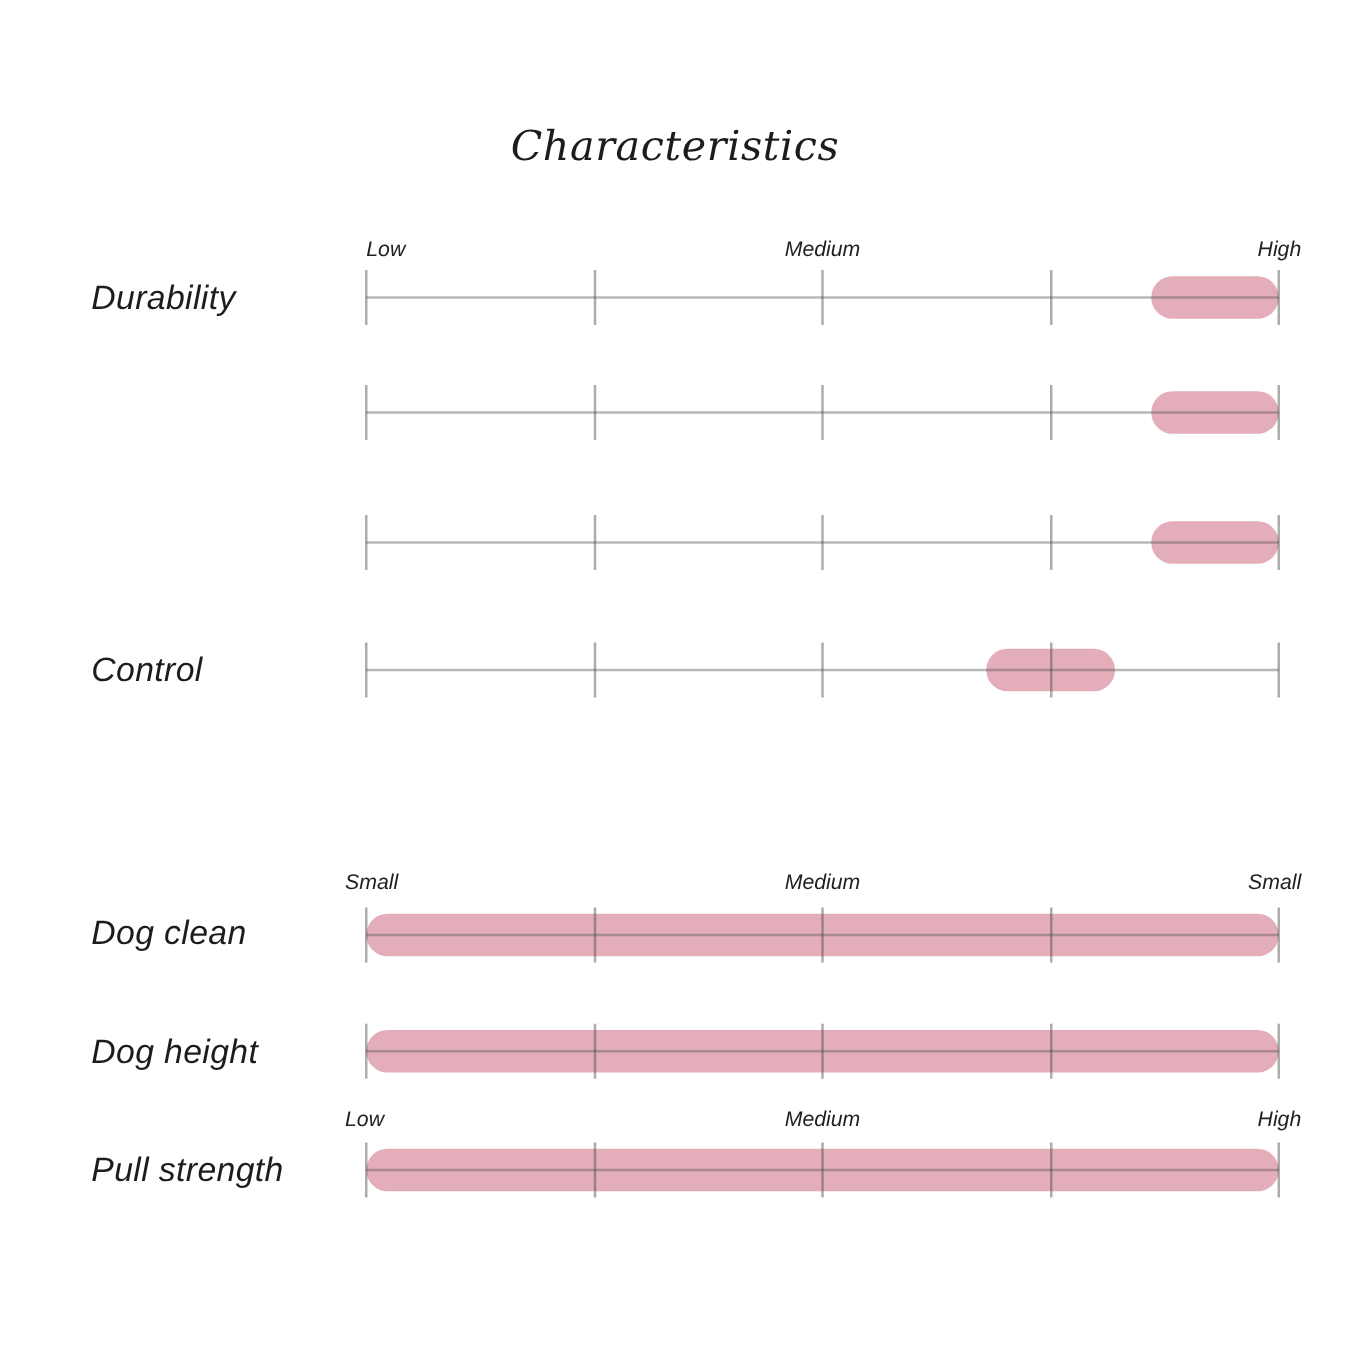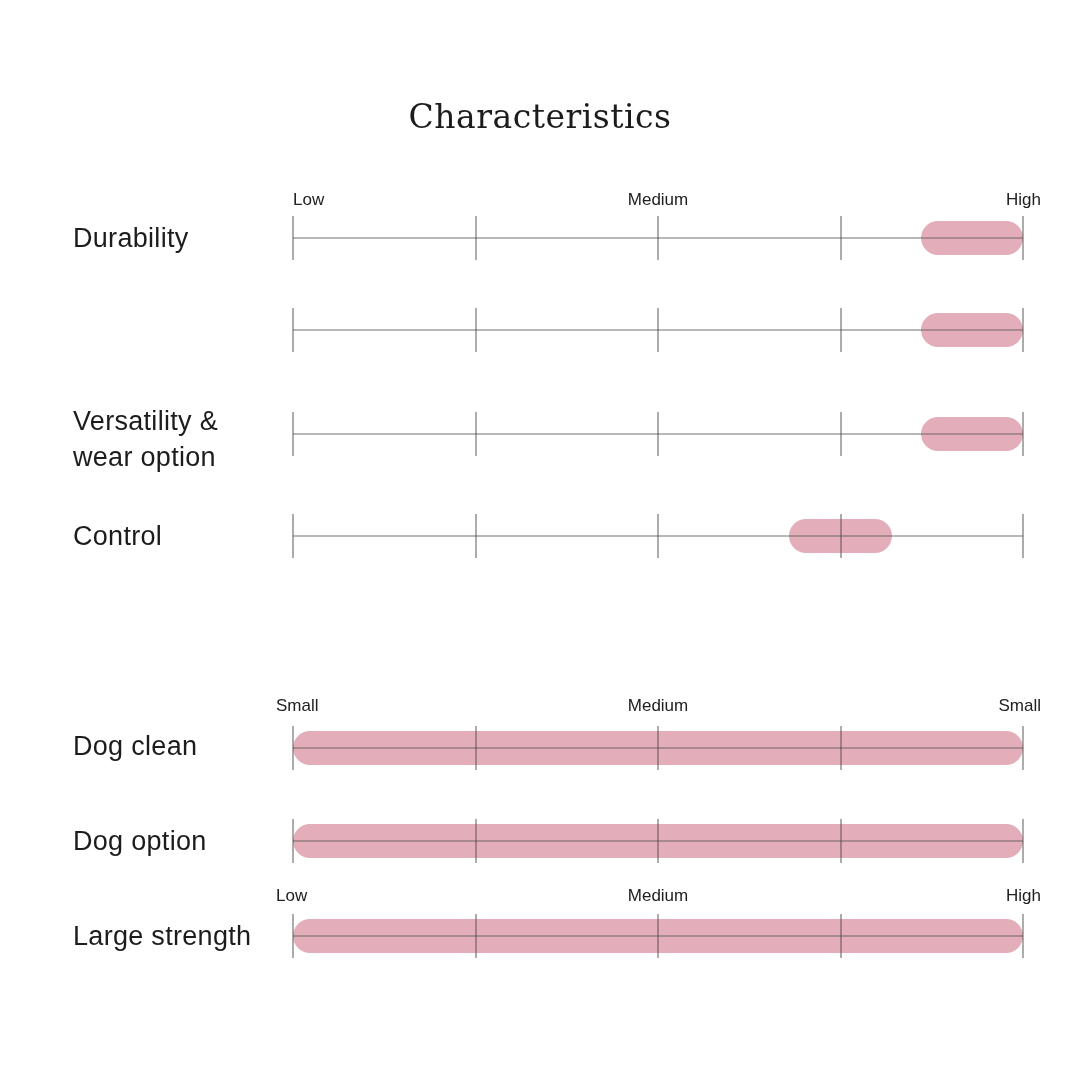--- a/index.html
+++ b/index.html
@@ -10,20 +10,21 @@
   * { box-sizing: border-box; }
   html, body { margin: 0; padding: 0; background: var(--bg); }
   .canvas {
     position: relative;
     width: 1080px;
     height: 1045px;
     background: var(--bg);
     overflow: hidden;
     font-family: "Liberation Sans", sans-serif;
     color: var(--text);
+    font-style: italic;
   }
   .section-title {
     position: absolute;
     left: 0;
     width: 1080px;
     margin: 0;
     text-align: center;
     font-family: "DejaVu Serif", serif;
     font-weight: 400;
     font-size: 33px;
@@ -115,22 +116,20 @@
   <div class="track" style="top:330px">
     <div class="pill" style="left: 86%; width: 14%;"></div>
     <div class="line"></div>
   <div class="tick" style="left: 0%;"></div>
       <div class="tick" style="left: 25%;"></div>
       <div class="tick" style="left: 50%;"></div>
       <div class="tick" style="left: 75%;"></div>
       <div class="tick" style="left: 100%;"></div>
     </div>
 
-  <div class="row-label two-line" style="top:403px">Versatility &amp;
-wear option</div>
   <div class="track" style="top:434px">
     <div class="pill" style="left: 86%; width: 14%;"></div>
     <div class="line"></div>
   <div class="tick" style="left: 0%;"></div>
       <div class="tick" style="left: 25%;"></div>
       <div class="tick" style="left: 50%;"></div>
       <div class="tick" style="left: 75%;"></div>
       <div class="tick" style="left: 100%;"></div>
     </div>
 
@@ -155,37 +154,37 @@
   <div class="track" style="top:748px">
     <div class="pill" style="left: 0%; width: 100%;"></div>
     <div class="line"></div>
   <div class="tick" style="left: 0%;"></div>
       <div class="tick" style="left: 25%;"></div>
       <div class="tick" style="left: 50%;"></div>
       <div class="tick" style="left: 75%;"></div>
       <div class="tick" style="left: 100%;"></div>
     </div>
 
-  <div class="row-label" style="top:825px">Dog option</div>
+  <div class="row-label" style="top:825px">Dog height</div>
   <div class="track" style="top:841px">
     <div class="pill" style="left: 0%; width: 100%;"></div>
     <div class="line"></div>
   <div class="tick" style="left: 0%;"></div>
       <div class="tick" style="left: 25%;"></div>
       <div class="tick" style="left: 50%;"></div>
       <div class="tick" style="left: 75%;"></div>
       <div class="tick" style="left: 100%;"></div>
     </div>
 
   <div class="scale-labels" style="top:886px">
     <span class="sl left out">Low</span>
     <span class="sl mid">Medium</span>
     <span class="sl right">High</span>
   </div>
-  <div class="row-label" style="top:920px">Large strength</div>
+  <div class="row-label" style="top:920px">Pull strength</div>
   <div class="track" style="top:936px">
     <div class="pill" style="left: 0%; width: 100%;"></div>
     <div class="line"></div>
   <div class="tick" style="left: 0%;"></div>
       <div class="tick" style="left: 25%;"></div>
       <div class="tick" style="left: 50%;"></div>
       <div class="tick" style="left: 75%;"></div>
       <div class="tick" style="left: 100%;"></div>
     </div>
 

